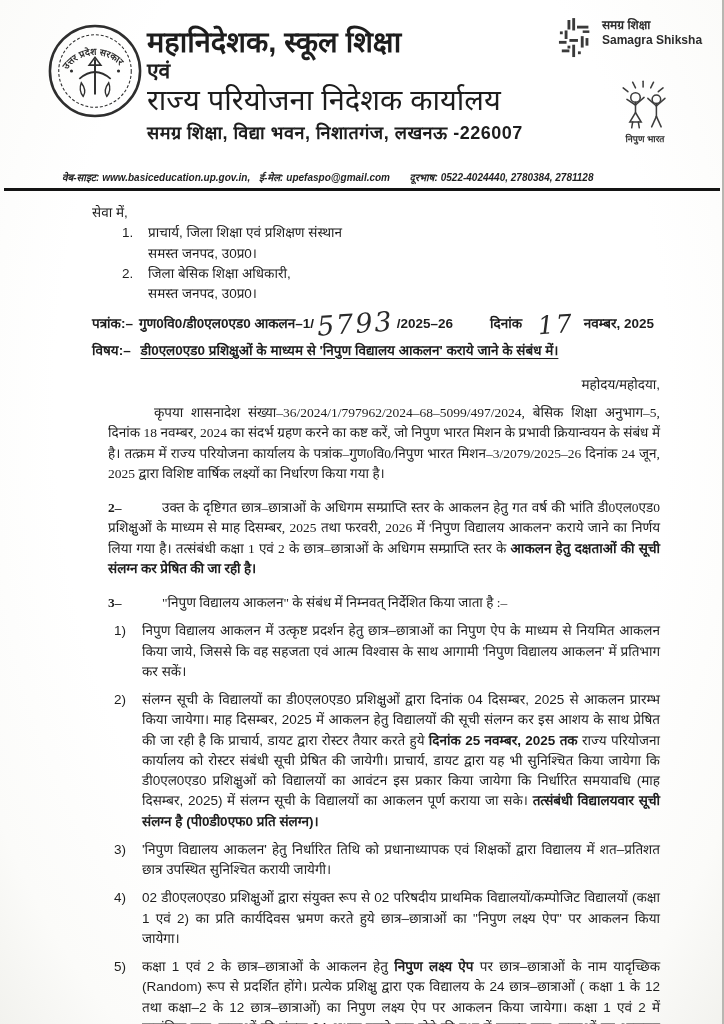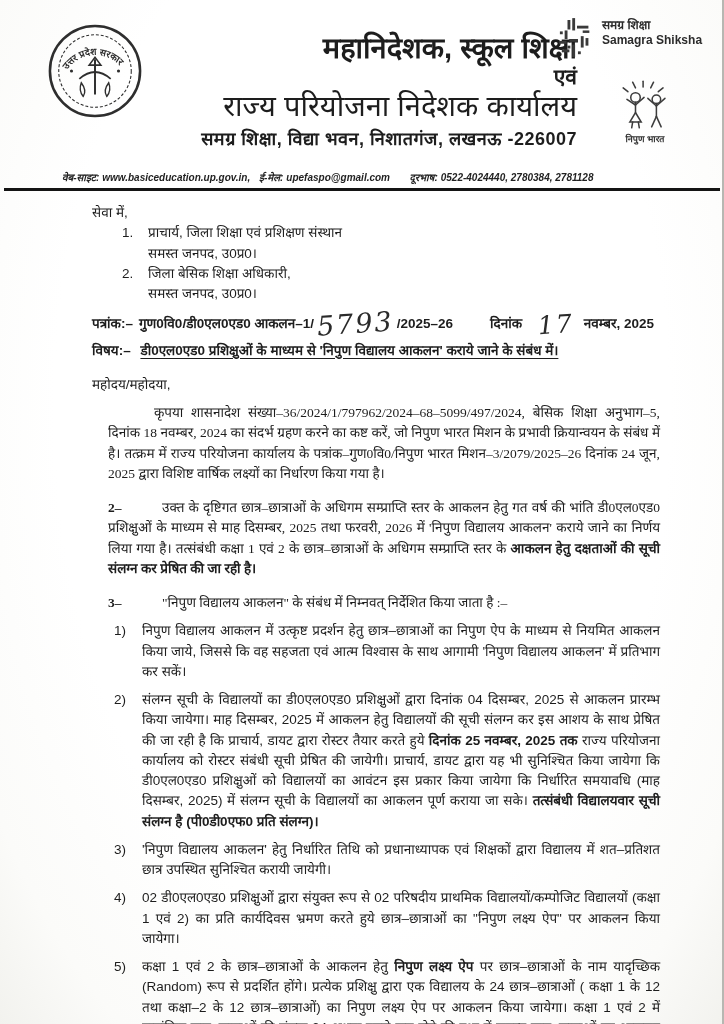--- a/index.html
+++ b/index.html
@@ -14,21 +14,21 @@
     background:
       radial-gradient(ellipse at 50% 40%, #ffffff 60%, #fbfbf9 85%, #f2f2ee 100%);
     color:#1d1d1d;
     overflow:hidden;
   }
   .edge-right { position:absolute; right:0; top:0; width:2px; height:100%; background:#b7b7b2; }
 
   
   .header { position:relative; padding-top:14px; min-height:150px; }
   .seal { position:absolute; left:46px; top:22px; width:98px; height:98px; }
-  .head-center { width:430px; margin:18px auto; text-align:right; line-height:1.12; }
+  .head-center { width:430px; margin:12px auto; text-align:left; line-height:1.12; }
   .h-line1 { font-size:29px; font-weight:bold; }
   .h-line2 { font-size:21px; font-weight:bold; margin-top:1px; }
   .h-line3 { font-size:29px; font-weight:normal; margin-top:1px; }
   .h-line4 { font-size:18px; font-weight:bold; margin-top:7px; letter-spacing:.5px; }
   .logos-right { position:absolute; right:14px; top:18px; width:152px; }
   .samagra { display:flex; align-items:flex-start; gap:6px; }
   .samagra-text { font-size:12px; font-weight:bold; line-height:1.25; color:#2c2c2c; }
   .nipun { margin-top:16px; margin-left:48px; width:78px; text-align:center; }
   .nipun-caption { font-size:9px; font-weight:bold; color:#333; margin-top:-2px; }
   .contact-line {
@@ -60,21 +60,21 @@
     font-size:27px; line-height:.75; letter-spacing:2px;
     display:inline-block; transform:rotate(-4deg); margin:0 3px; color:#2a2a2a;
   }
   .hand-date { font-size:25px; margin:0 10px; }
   .ref-spacer { flex:1; }
   .date-part { margin-right:6px; }
 
   .subject-row { margin-top:6px; font-weight:bold; text-align:left; }
   .subject-text { text-decoration:underline; text-underline-offset:3px; }
 
-  .salutation { margin-top:14px; text-align:left; }
+  .salutation { margin-top:14px; text-align:right; }
   .para { margin:8px 0 0 16px;font-family:Liberation Serif, serif; }
   .indent-first { text-indent:46px; }
   .pnum { display:inline-block; min-width:54px; font-weight:bold; }
   .numbered { margin-top:14px; }
   .bold { font-weight:bold; }
 
   .inst-list { margin-top:4px; margin-left:22px; }
   .inst { display:flex; margin-top:8px; }
   .inst-num { width:28px; flex:none; }
   .inst-body { flex:1; text-align:justify; }

